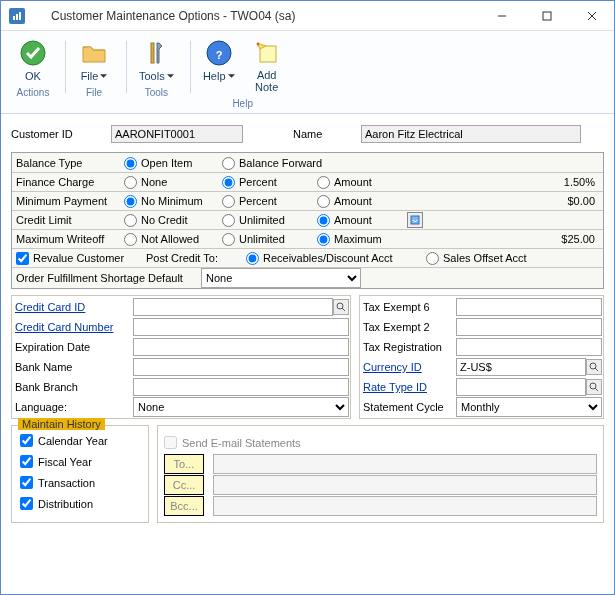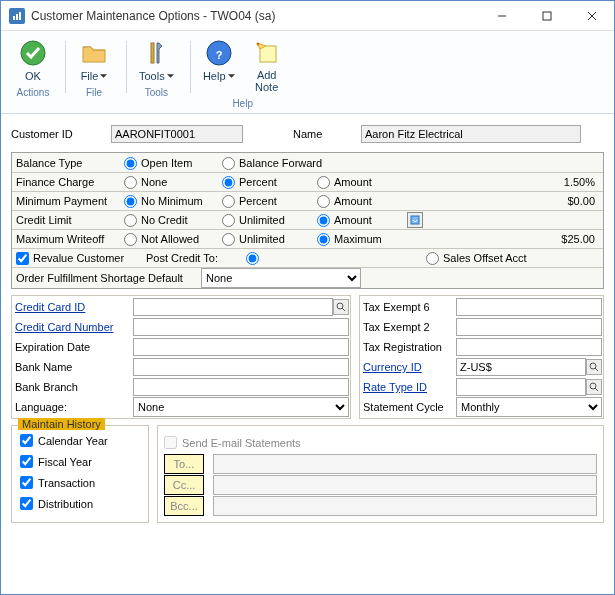--- a/index.html
+++ b/index.html
@@ -1,17 +1,17 @@
 <!DOCTYPE html>
 <html><head>
 <meta charset="utf-8">
 <style>
 * { box-sizing: border-box; margin: 0; padding: 0; font-family: 'Segoe UI', Tahoma, sans-serif; font-size: 11px; }
 body { background: #fff; width: 615px; height: 595px; overflow: hidden; border: 1px solid #5a8ac6; }
-.titlebar { height: 30px; background: #fff; display: flex; align-items: center; padding: 0 0 0 8px; border-bottom: 1px solid #e0e0e0; }
+.titlebar { height: 30px; background: #fff; display: flex; align-items: center; padding: 0 0 0 8px; border-bottom: 1px solid #e0e0e0; gap: 20px; }
 .titlebar-icon { width: 16px; height: 16px; background: #3a7abd; border-radius: 2px; display: flex; align-items: center; justify-content: center; margin-right: 6px; }
 .titlebar-icon svg { width: 10px; height: 10px; fill: #fff; }
 .titlebar-text { flex: 1; color: #333; font-size: 12px; }
 .win-btns { display: flex; }
 .win-btn { width: 45px; height: 30px; display: flex; align-items: center; justify-content: center; cursor: pointer; }
 .win-btn svg { width: 10px; height: 10px; stroke: #333; stroke-width: 1; fill: none; }
 .toolbar { display: flex; background: #fbfdff; border-bottom: 1px solid #cdd9e6; padding: 4px 8px 0 8px; }
 .tool-group { display: flex; flex-direction: column; align-items: center; margin-right: 4px; }
 .tool-btns { display: flex; }
 .tool-btn { display: flex; flex-direction: column; align-items: center; padding: 2px 8px 2px 8px; cursor: pointer; min-width: 42px; }
@@ -263,20 +263,21 @@
       <div class="val-cell">$25.00</div>
     </div>
     <div class="grid-row">
       <label class="radio-cell" style="width:130px;">
           <input type="checkbox" checked="" style="">
           <span>Revalue Customer</span>
         </label>
       <div class="lbl" style="width:100px;">Post Credit To:</div>
       <label class="radio-cell" style="width:180px;">
           <input type="radio" checked="" style="">
+          <span>Receivables/Discount Acct</span>
         </label>
       <label class="radio-cell">
           <input type="radio" style="">
           <span>Sales Offset Acct</span>
         </label>
     </div>
     <div class="grid-row">
       <div class="lbl" style="width:185px;">Order Fulfillment Shortage Default</div>
       <select class="sel" style="width:160px;"><option>None</option></select>
     </div>

